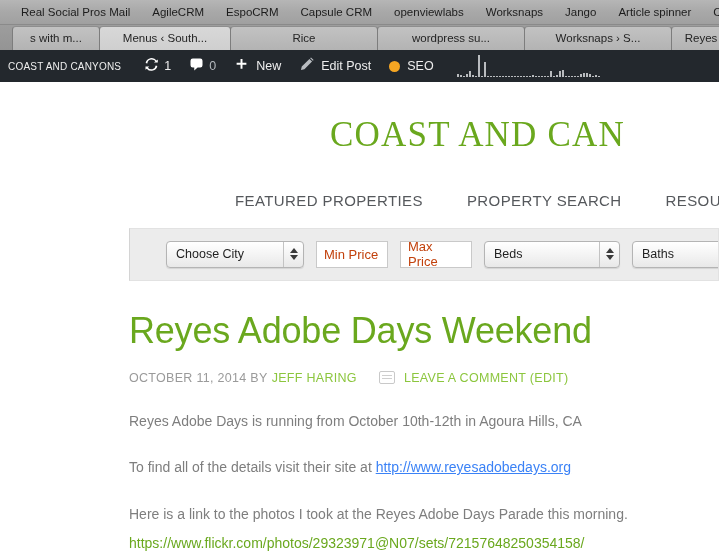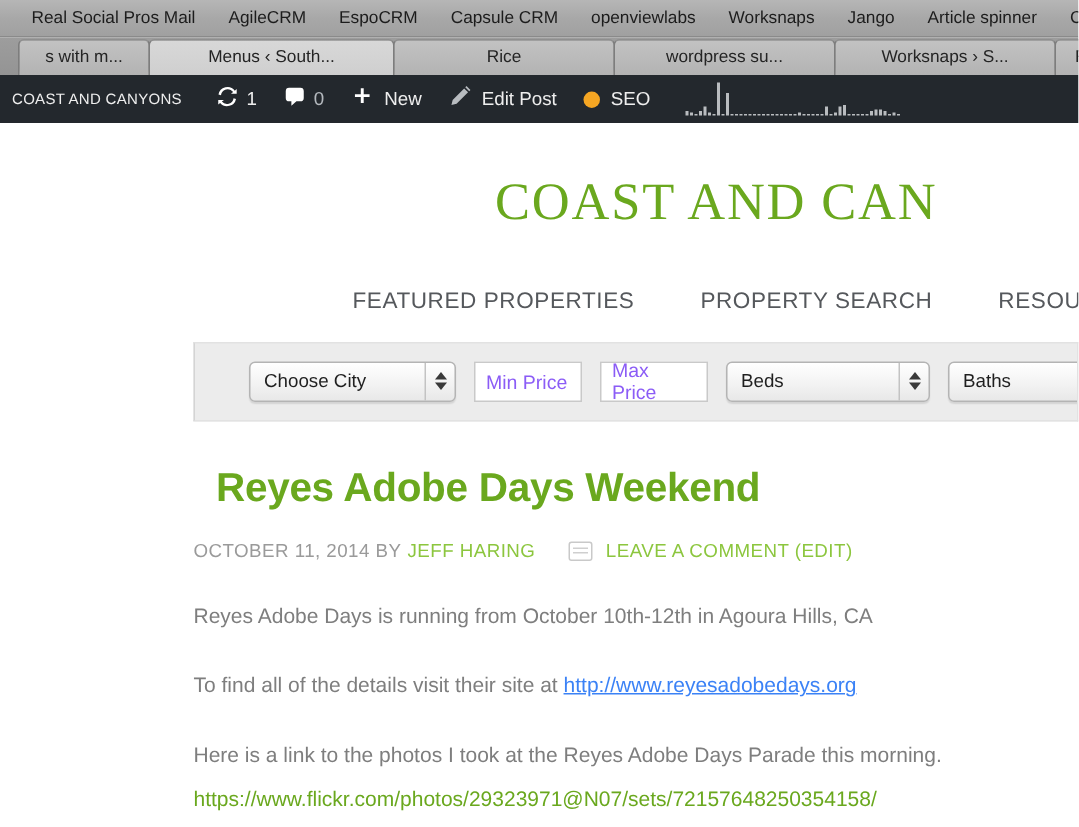--- a/index.html
+++ b/index.html
@@ -231,36 +231,36 @@
   .stepper .dn { border-top: 5px solid #3a3a3a; }
 
   .txt {
     height: 27px;
     box-sizing: border-box;
     background: #ffffff;
     border: 1px solid #c9c9c9;
     display: flex;
     align-items: center;
     font-size: 13px;
-    color: #8b5cf6;
+    color: #c2410c;
     padding: 0 7px;
     flex: 0 0 auto;
   }
 
   
   .post {
     margin-left: 129px;
     margin-top: 28px;
     padding-right: 10px;
   }
   .post-title {
-    font-size: 27px;
+    font-size: 36px;
     color: #6aa81e;
-    font-weight: bold;
-    margin: 15px;
+    font-weight: normal;
+    margin: 0;
     line-height: 1.2;
     letter-spacing: -0.2px;
   }
   .post-meta {
     margin-top: 19px;
     display: flex;
     align-items: center;
     font-size: 12.5px;
     color: #9a9a9a;
     letter-spacing: 0.3px;
@@ -322,21 +322,21 @@
   <div class="bookmark">Capsule CRM</div>
   <div class="bookmark">openviewlabs</div>
   <div class="bookmark">Worksnaps</div>
   <div class="bookmark">Jango</div>
   <div class="bookmark">Article spinner</div>
   <div class="bookmark">CodeP</div>
 </div>
 
 <div class="tab-bar">
   <div class="tab" style="width:88px">s with m...</div>
-  <div class="tab active" style="width:164px">Menus ‹ South...</div>
+  <div class="tab active" style="width:132px">Menus ‹ South...</div>
   <div class="tab" style="width:148px">Rice</div>
   <div class="tab" style="width:148px">wordpress su...</div>
   <div class="tab" style="width:148px">Worksnaps › S...</div>
   <div class="tab" style="width:60px">Reyes </div>
 </div>
 
 <div class="wp-adminbar">
 
   <div class="ab-item site-name">COAST AND CANYONS</div>
 

